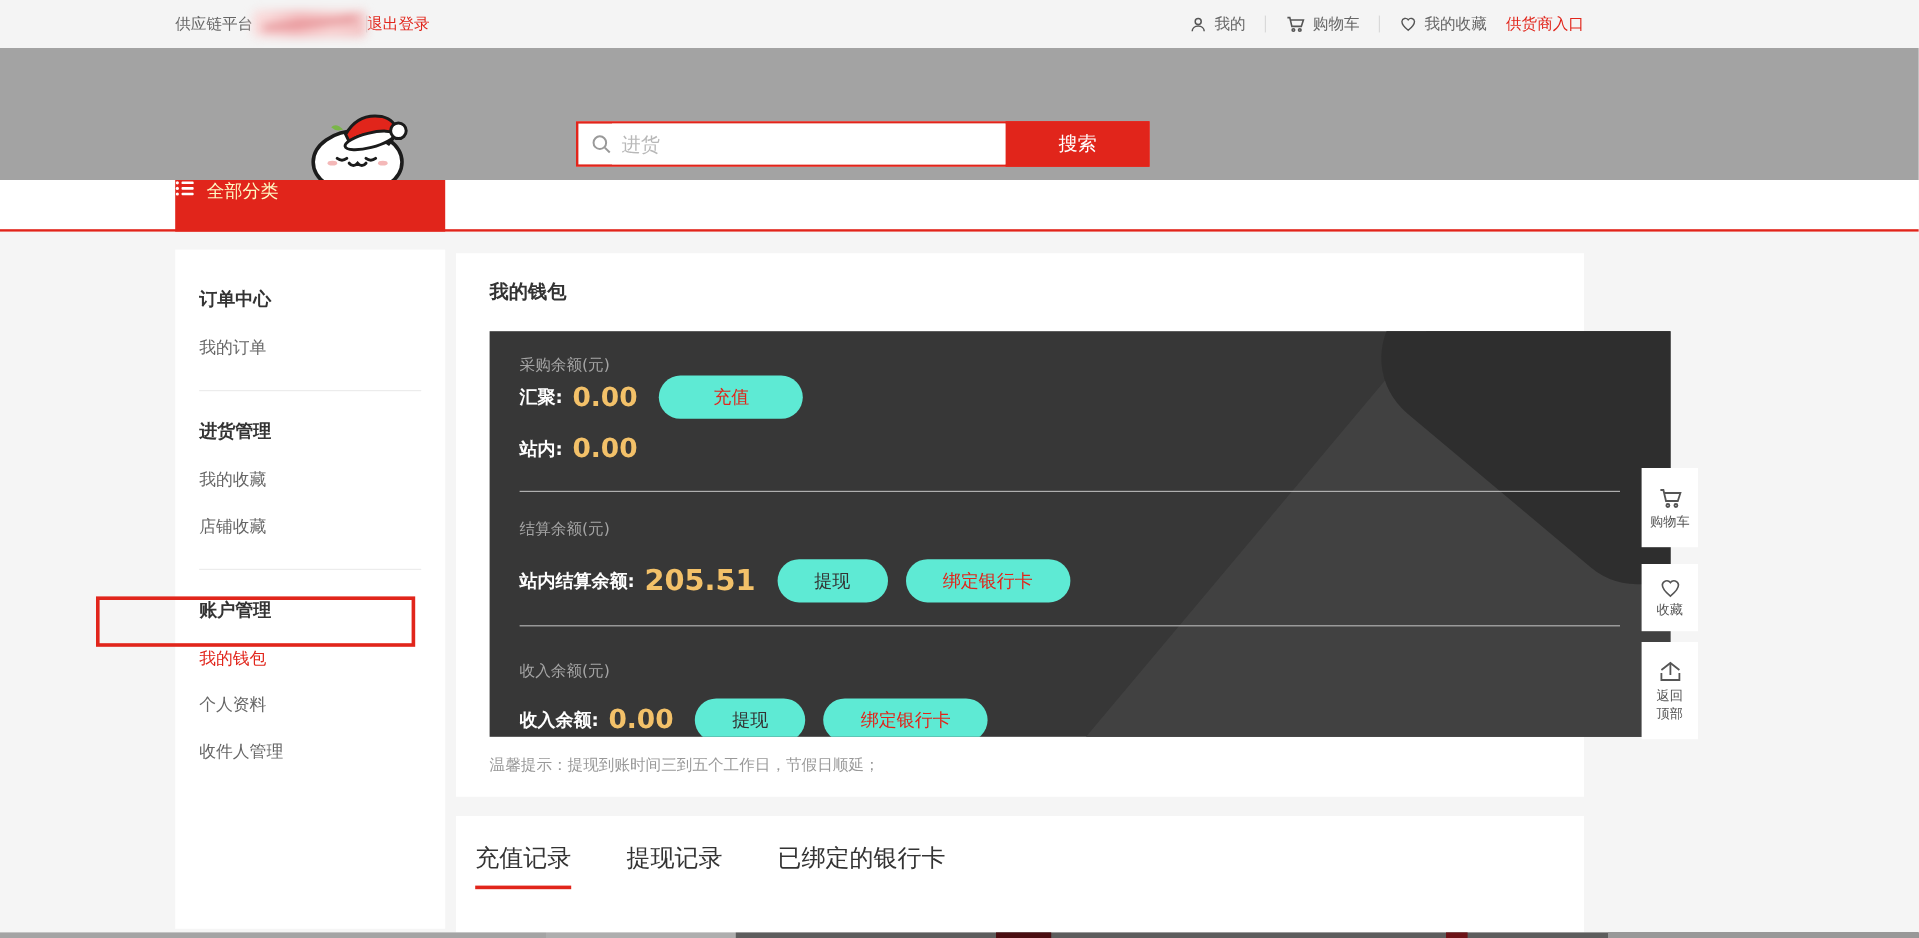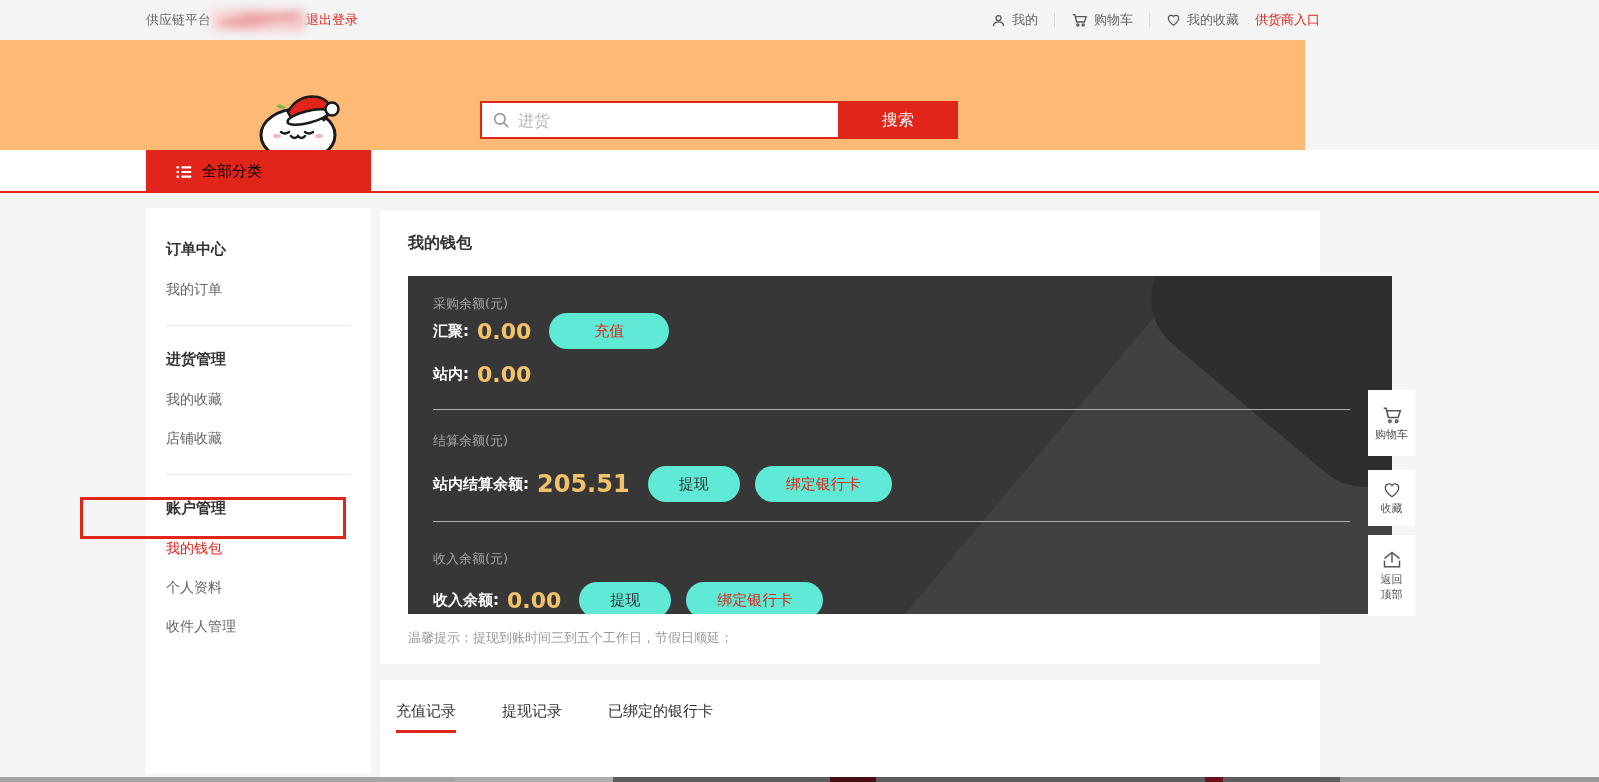--- a/index.html
+++ b/index.html
@@ -23,33 +23,33 @@
   .red-text { color:var(--accent) !important; }
   .v-div { width:1px; height:14px; background:#d9d9d9; }
   .user-blur {
     width:94px; height:22px; border-radius:4px; position:relative;
     background:linear-gradient(100deg,#f9d9d9 10%, #f3b9bb 40%, #f7cfcf 70%, #f3c3c4 95%);
     filter:blur(4px); overflow:hidden;
   }
   .user-blur i { position:absolute; left:8px; top:9px; width:78px; height:3px; background:#d96a70; transform:rotate(-6deg); display:block; }
 
   
-  .header { position:absolute; top:40px; left:0; width:1305px; height:110px; background:#fdba74; }
+  .header { position:absolute; top:40px; left:0; width:1599px; height:110px; background:#a3a3a3; }
   .logo { position:absolute; left:248px; top:50px; width:104px; height:76px; cursor:pointer; }
   .search-wrap { position:absolute; left:480px; top:61px; width:478px; height:38px; border:2px solid var(--accent); background:#fff; display:flex; align-items:center; }
   .search-icon { margin-left:10px; flex:0 0 auto; }
   .search-input { flex:1; border:none; outline:none; height:100%; font-size:16px; padding:0 10px 0 8px; color:#333; font-family:inherit; }
   .search-input::placeholder { color:#b8b8b8; }
   .search-btn { width:120px; height:38px; margin:-2px -2px -2px 0; background:var(--accent); color:#fff; border:none; font-size:16px; cursor:pointer; font-family:inherit; }
   .hot-row { position:absolute; left:480px; top:109px; display:flex; align-items:center; gap:14px; font-size:13px; color:#444; }
   .hot-row .kw { cursor:pointer; }
 
   
   .nav { position:absolute; top:150px; left:0; width:1599px; height:43px; background:#fff; border-bottom:2px solid var(--accent); }
-  .all-cat { position:absolute; left:146px; top:0; width:225px; height:43px; background:var(--accent); color:#000000; display:flex; align-items:center; gap:10px; padding-left:30px; font-size:15px; cursor:pointer; }
+  .all-cat { position:absolute; left:146px; top:0; width:225px; height:43px; background:var(--accent); color:#fef9c3; display:flex; gap:10px; padding-left:0; font-size:15px; cursor:pointer; }
   .nav-links { position:absolute; left:405px; top:0; height:43px; display:flex; align-items:center; gap:72px; }
   .nav-links .nl { font-size:16px; font-weight:bold; color:#222; cursor:pointer; }
 
   
   .side-panel { position:absolute; left:146px; top:208px; width:225px; height:566px; background:#fff; padding:32px 20px 0 20px; }
   .side-title { font-size:15px; font-weight:bold; color:#333; margin-bottom:22px; }
   .side-item { font-size:14px; color:#666; margin-bottom:21px; cursor:pointer; }
   .side-item.active { color:var(--accent); }
   .side-div { height:1px; background:#ececec; margin:26px 0 24px 0; }
   .hl-box { position:absolute; left:80px; top:497px; width:266px; height:42px; border:3px solid var(--accent); pointer-events:none; z-index:30; }
@@ -69,21 +69,21 @@
   .pill { background:#5eead4; border:none; border-radius:18px; height:36px; font-size:15px; cursor:pointer; font-family:inherit; padding:0 31px; margin-left:18px; }
   .pill.wide { padding:0 45px; }
   .pill.red { color:var(--accent); }
   .pill.dark { color:#333; }
   .w-div { height:1px; background:#c4c4c4; margin-right:30px; opacity:.85; }
   .tip { position:absolute; left:28px; top:418px; font-size:13px; color:#999; }
 
   
   .tabs-panel { position:absolute; left:380px; top:680px; width:940px; height:97px; background:#fff; padding:22px 0 0 16px; }
   .tabs { display:flex; gap:46px; }
-  .tab { font-size:15px; color:#333; cursor:pointer; position:relative; padding-bottom:12px; }
+  .tab { font-size:20px; color:#333; cursor:pointer; position:relative; padding-bottom:12px; }
   .tab.active::after { content:""; position:absolute; left:0; right:0; bottom:0; height:3px; background:var(--accent); }
 
   
   .float-item { position:absolute; left:1368px; width:47px; background:#fff; display:flex; flex-direction:column; align-items:center; justify-content:center; gap:3px; cursor:pointer; color:#555; }
   .float-item .flabel { font-size:11px; color:#555; line-height:14px; text-align:center; }
   .f1 { top:390px; height:66px; }
   .f2 { top:470px; height:56px; }
   .f3 { top:535px; height:81px; }
 
   

